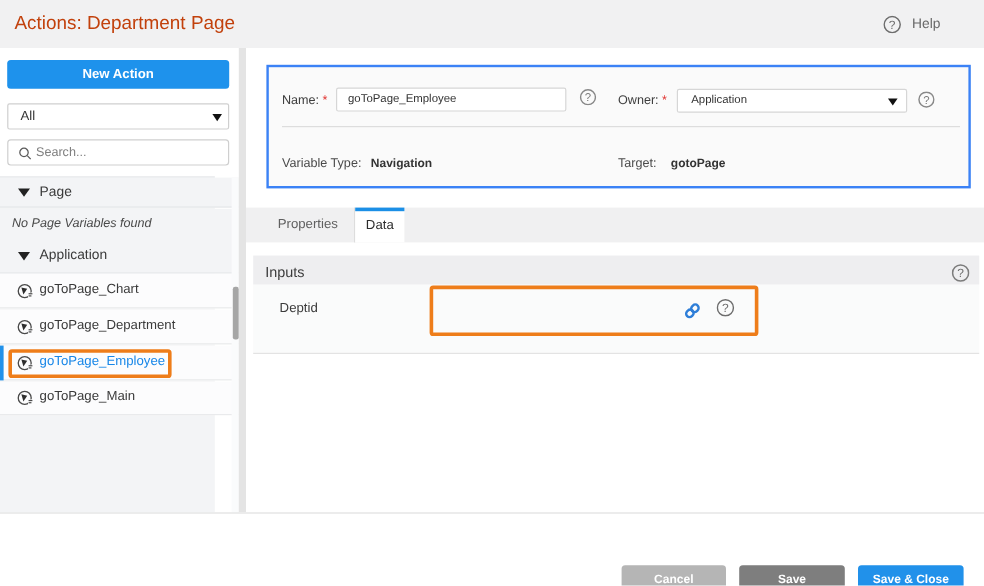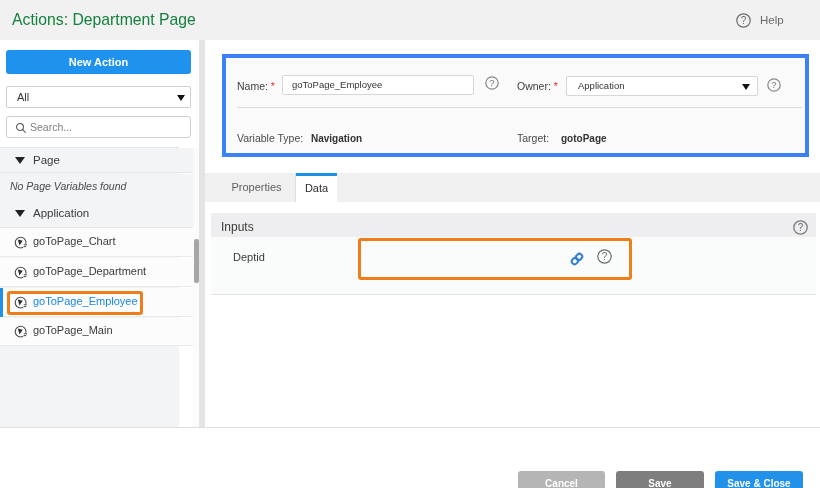--- a/index.html
+++ b/index.html
@@ -2,21 +2,21 @@
 <html><head>
 <meta charset="utf-8">
 <style>
   * { margin:0; padding:0; box-sizing:border-box; }
   html,body { width:820px; height:488px; font-family:"Liberation Sans", sans-serif; background:#fff; overflow:hidden; }
   .abs { position:absolute; }
   #stage { position:relative; width:820px; height:488px; background:#fff; }
 
   
   #hdr { left:0; top:0; width:820px; height:40px; background:#f1f1f2; }
-  #hdr .title { left:12px; top:11px; font-size:15.75px; color:#15803d; }
+  #hdr .title { left:12px; top:11px; font-size:15.75px; color:#c2410c; }
   #hdr .help { left:760px; top:13.5px; font-size:11.5px; color:#686868; }
 
   
   #side { left:0; top:40px; width:199px; height:387px; background:#fff; }
   #gap  { left:199px; top:40px; width:6px; height:387px; background:#e4e4e4; }
 
   .btn-new { left:6px; top:10px; width:185px; height:24px; background:#1e92ec; border-radius:3px;
              color:#fff; font-weight:bold; font-size:11px; text-align:center; line-height:24px; }
   .sel-all { left:6px; top:46px; width:185px; height:22px; background:#fff; border:1px solid #cfcfcf; border-radius:2px;
              font-size:11px; color:#333; line-height:20px; padding-left:10px; }
@@ -26,21 +26,21 @@
   #tree { left:0; top:107px; width:179px; height:280px; background:#f3f4f6; border-top:1px solid #e4e6e8; }
   .trow { position:absolute; left:0; width:199px; font-size:11px; color:#3a3a3a; }
   .hdr-row { background:#f3f4f6; border-bottom:1px solid #e4e6e8; }
   .item { background:#fcfcfd; border-bottom:1px solid #e9eaec; }
   .tri { position:absolute; left:15px; width:0; height:0; border-left:5.5px solid transparent; border-right:5.5px solid transparent; border-top:7px solid #222; }
   .lbl { position:absolute; left:33px; }
 
   
   #main { left:205px; top:40px; width:615px; height:387px; background:#fff; }
 
-  #card { left:17px; top:14px; width:587px; height:103px; background:#fafafa; border:4px solid #3b82f6; }
+  #card { left:17px; top:14px; width:587px; height:103px; background:#fafafa; border:2px solid #3b82f6; }
   .flabel { font-size:10.5px; color:#3d3d3d; }
   .star { color:#e0302d; }
   .tinput { background:#fff; border:1px solid #d6d6d6; border-radius:2px; font-size:9.5px; color:#333; }
 
   #tabs { left:0; top:133px; width:615px; height:29px; background:#f0f0f1; }
   .tab-prop { left:13px; top:0; width:78px; height:29px; font-size:11px; color:#606060; text-align:center; line-height:29px; border-right:1px solid #dddddd;}
   .tab-data { left:91px; top:0; width:41px; height:29px; background:#fff; border-top:3px solid #1b8fe6; font-size:11px; color:#2c2c2c; text-align:center; line-height:25px; }
 
   #ipanel { left:6px; top:173px; width:605px; height:82px; background:#fafbfb; border-bottom:1px solid #e3e3e3;}
   #ihead  { left:0; top:0; width:605px; height:24px; background:#eeeef0; font-size:12px; color:#3a3a3a; line-height:28px; padding-left:10px; }

